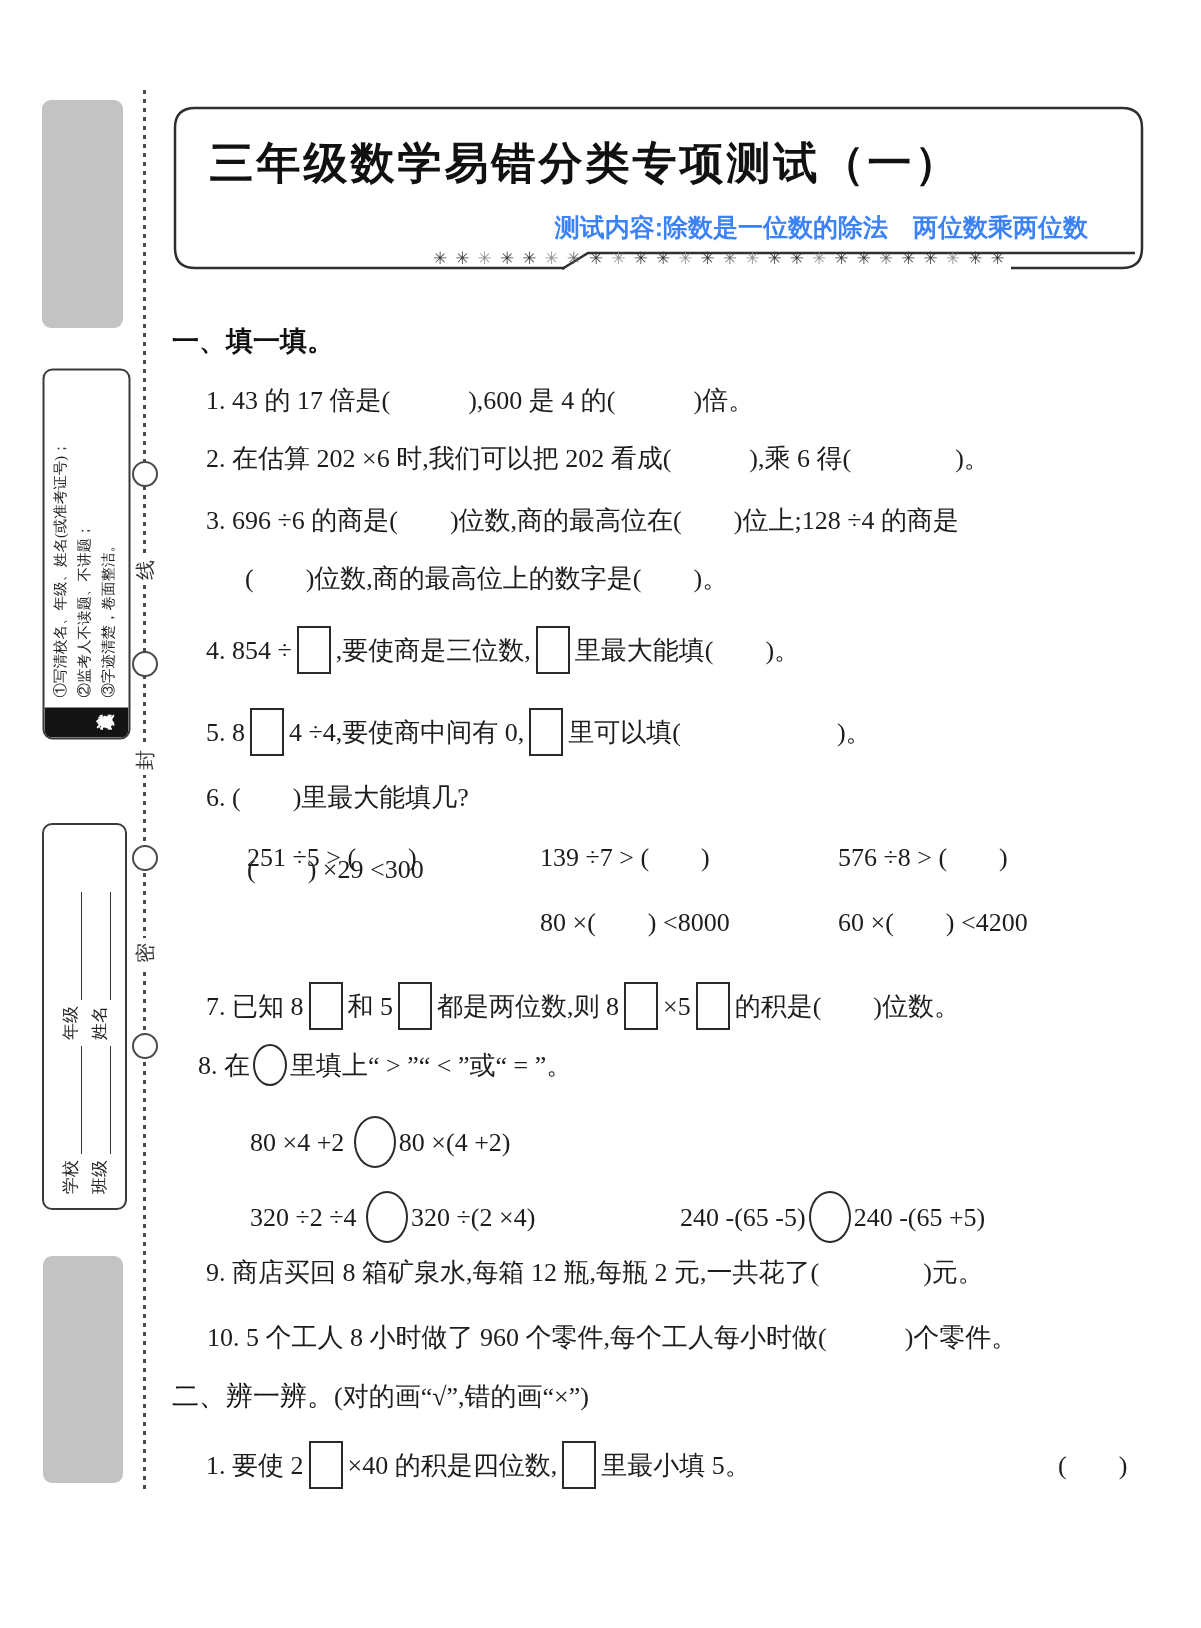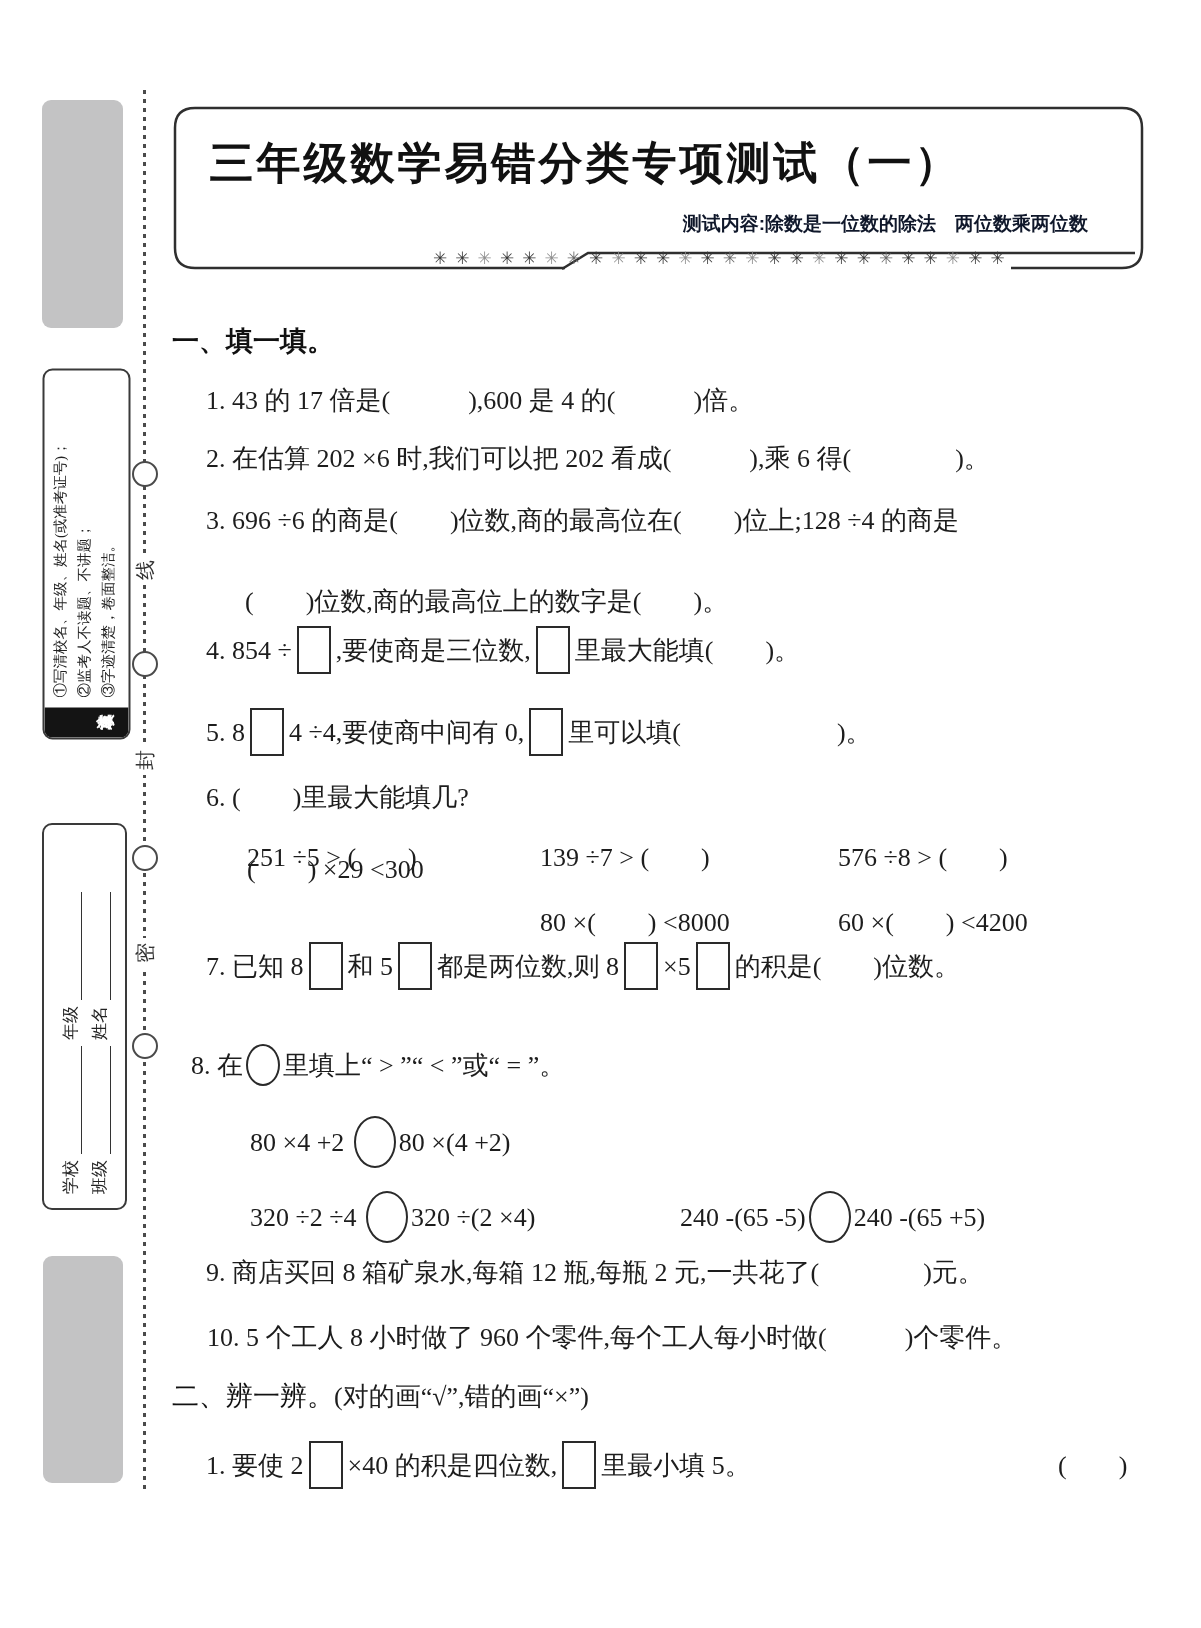--- a/index.html
+++ b/index.html
@@ -33,21 +33,21 @@
     border-radius:10px;background:#fff;display:flex;flex-direction:column;
     justify-content:center;padding:0 14px;box-sizing:border-box;gap:6px;}
   .stu-row{font-size:17px;color:#222;display:flex;align-items:flex-end;gap:6px;}
   .uline{display:inline-block;width:108px;border-bottom:1.5px solid #333;height:17px;}
 
   
   .hdr-svg{position:absolute;left:155px;top:100px;}
   .hdr-title{position:absolute;left:175px;top:134px;width:821px;text-align:center;
     font-size:44px;font-weight:bold;letter-spacing:3px;color:#111;}
   .hdr-sub{position:absolute;left:300px;top:211px;width:788px;text-align:right;
-    font-family:"Liberation Sans",sans-serif;font-weight:bold;font-size:19px;color:#0f172a;}
+    font-family:"Liberation Sans",sans-serif;font-weight:bold;font-size:25px;color:#3b82f6;}
   .asterisks{position:absolute;left:433px;top:248px;width:572px;display:flex;
     justify-content:space-between;font-size:17px;color:#3a3a3a;}
   .asterisks span:nth-child(3n){color:#8f8f8f;}
   .asterisks span:nth-child(7n){color:#6a6a6a;}
 
   
   .line{position:absolute;font-size:26px;line-height:44px;white-space:nowrap;color:#1d1d1d;}
   .h1{font-family:Liberation Serif, serif;font-weight:bold;font-size:27px;
       line-height:34px;color:#111;}
   .h2b{font-family:"Liberation Sans",sans-serif;font-weight:normal;font-size:27px;color:#111;}
@@ -131,32 +131,32 @@
       <span>✳</span>
       <span>✳</span>
       <span>✳</span>
       <span>✳</span>
     </div>
 
   <div class="line h1" style="left:172px;top:324px">一、填一填。</div>
   <div class="line" style="left:206px;top:379px">1. 43 的 17 倍是(　　　),600 是 4 的(　　　)倍。</div>
   <div class="line" style="left:206px;top:437px">2. 在估算 202 ×6 时,我们可以把 202 看成(　　　),乘 6 得(　　　　)。</div>
   <div class="line" style="left:206px;top:499px">3. 696 ÷6 的商是(　　)位数,商的最高位在(　　)位上;128 ÷4 的商是</div>
-  <div class="line" style="left:245px;top:580px">(　　)位数,商的最高位上的数字是(　　)。</div>
+  <div class="line" style="left:245px;top:557px">(　　)位数,商的最高位上的数字是(　　)。</div>
   <div class="line" style="left:206px;top:629px">4. 854 ÷<span class="box-blank"></span>,要使商是三位数,<span class="box-blank"></span>里最大能填(　　)。</div>
   <div class="line" style="left:206px;top:711px">5. 8<span class="box-blank"></span>4 ÷4,要使商中间有 0,<span class="box-blank"></span>里可以填(　　　　　　)。</div>
   <div class="line" style="left:206px;top:776px">6. (　　)里最大能填几?</div>
   <div class="line" style="left:247px;top:836px">251 ÷5 &gt; (　　)</div>
   <div class="line" style="left:540px;top:836px">139 ÷7 &gt; (　　)</div>
   <div class="line" style="left:838px;top:836px">576 ÷8 &gt; (　　)</div>
   <div class="line" style="left:247px;top:848px">(　　) ×29 &lt;300</div>
   <div class="line" style="left:540px;top:901px">80 ×(　　) &lt;8000</div>
   <div class="line" style="left:838px;top:901px">60 ×(　　) &lt;4200</div>
-  <div class="line" style="left:206px;top:945px">7. 已知 8<span class="box-blank"></span>和 5<span class="box-blank"></span>都是两位数,则 8<span class="box-blank"></span>×5<span class="box-blank"></span>的积是(　　)位数。</div>
-  <div class="line" style="left:191px;top:1044px">8. 在<span class="circle-blank circle-sm"></span>里填上“ &gt; ”“ &lt; ”或“ = ”。</div>
+  <div class="line" style="left:206px;top:985px">7. 已知 8<span class="box-blank"></span>和 5<span class="box-blank"></span>都是两位数,则 8<span class="box-blank"></span>×5<span class="box-blank"></span>的积是(　　)位数。</div>
+  <div class="line" style="left:198px;top:1044px">8. 在<span class="circle-blank circle-sm"></span>里填上“ &gt; ”“ &lt; ”或“ = ”。</div>
   <div class="line" style="left:250px;top:1119px">80 ×4 +2 <span class="circle-blank"></span>80 ×(4 +2)</div>
   <div class="line" style="left:250px;top:1194px">320 ÷2 ÷4 <span class="circle-blank"></span>320 ÷(2 ×4)</div>
   <div class="line" style="left:680px;top:1194px">240 -(65 -5)<span class="circle-blank"></span>240 -(65 +5)</div>
   <div class="line" style="left:206px;top:1251px">9. 商店买回 8 箱矿泉水,每箱 12 瓶,每瓶 2 元,一共花了(　　　　)元。</div>
   <div class="line" style="left:207px;top:1316px">10. 5 个工人 8 小时做了 960 个零件,每个工人每小时做(　　　)个零件。</div>
 
   <div class="line" style="left:172px;top:1374px">
     <span class="h2b">二、辨一辨。</span><span class="h2n">(对的画“√”,错的画“×”)</span>
   </div>
   <div class="line" style="left:206px;top:1444px">1. 要使 2<span class="box-blank"></span>×40 的积是四位数,<span class="box-blank"></span>里最小填 5。</div>

